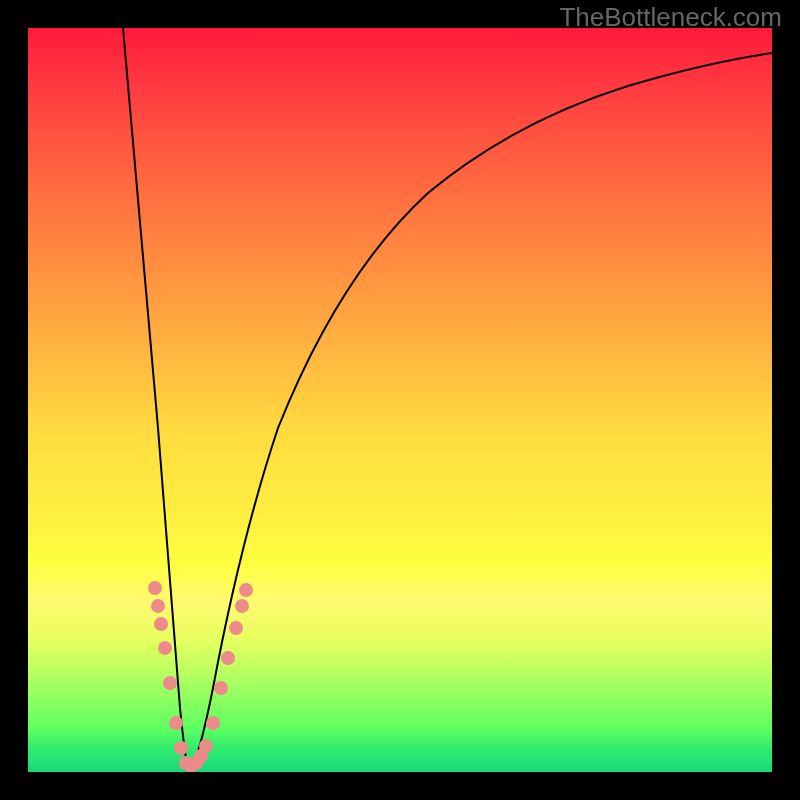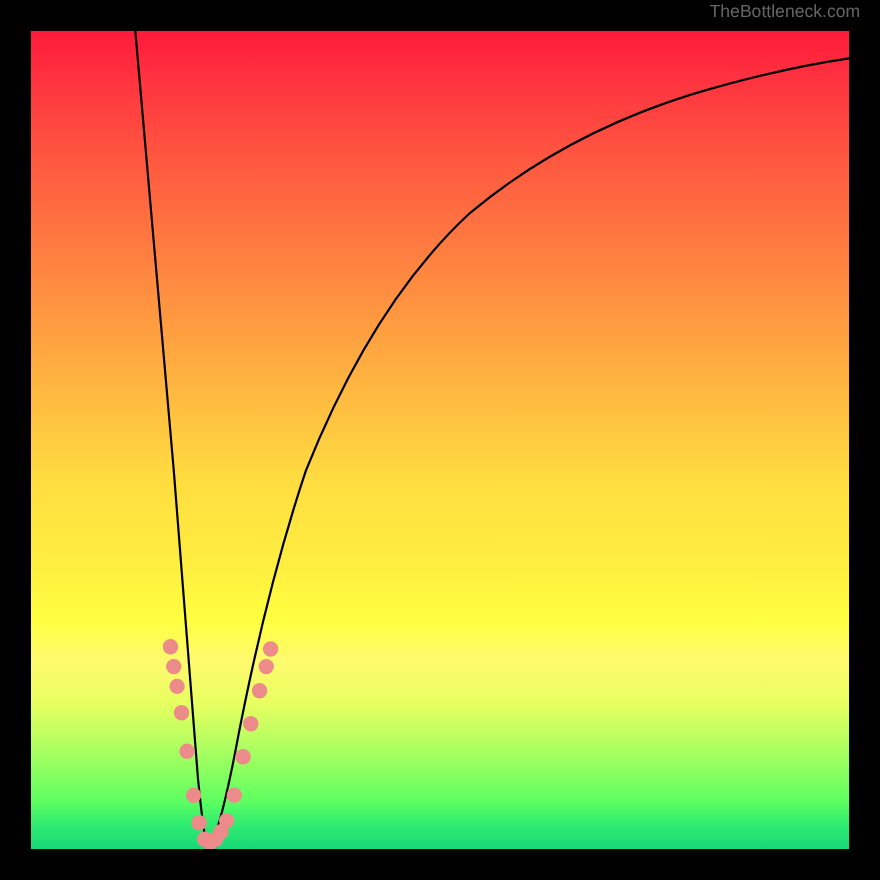--- a/index.html
+++ b/index.html
@@ -12,21 +12,21 @@
       height: 800px;
       background: #000;
       position: relative;
       font-family: Arial, sans-serif;
     }
     .watermark {
       position: absolute;
       top: 2px;
       right: 18px;
       color: #666;
-      font-size: 16px;
+      font-size: 26px;
       z-index: 10;
     }
     .chart-container {
       position: absolute;
       top: 28px;
       left: 28px;
       width: 744px;
       height: 744px;
       overflow: hidden;
     }

